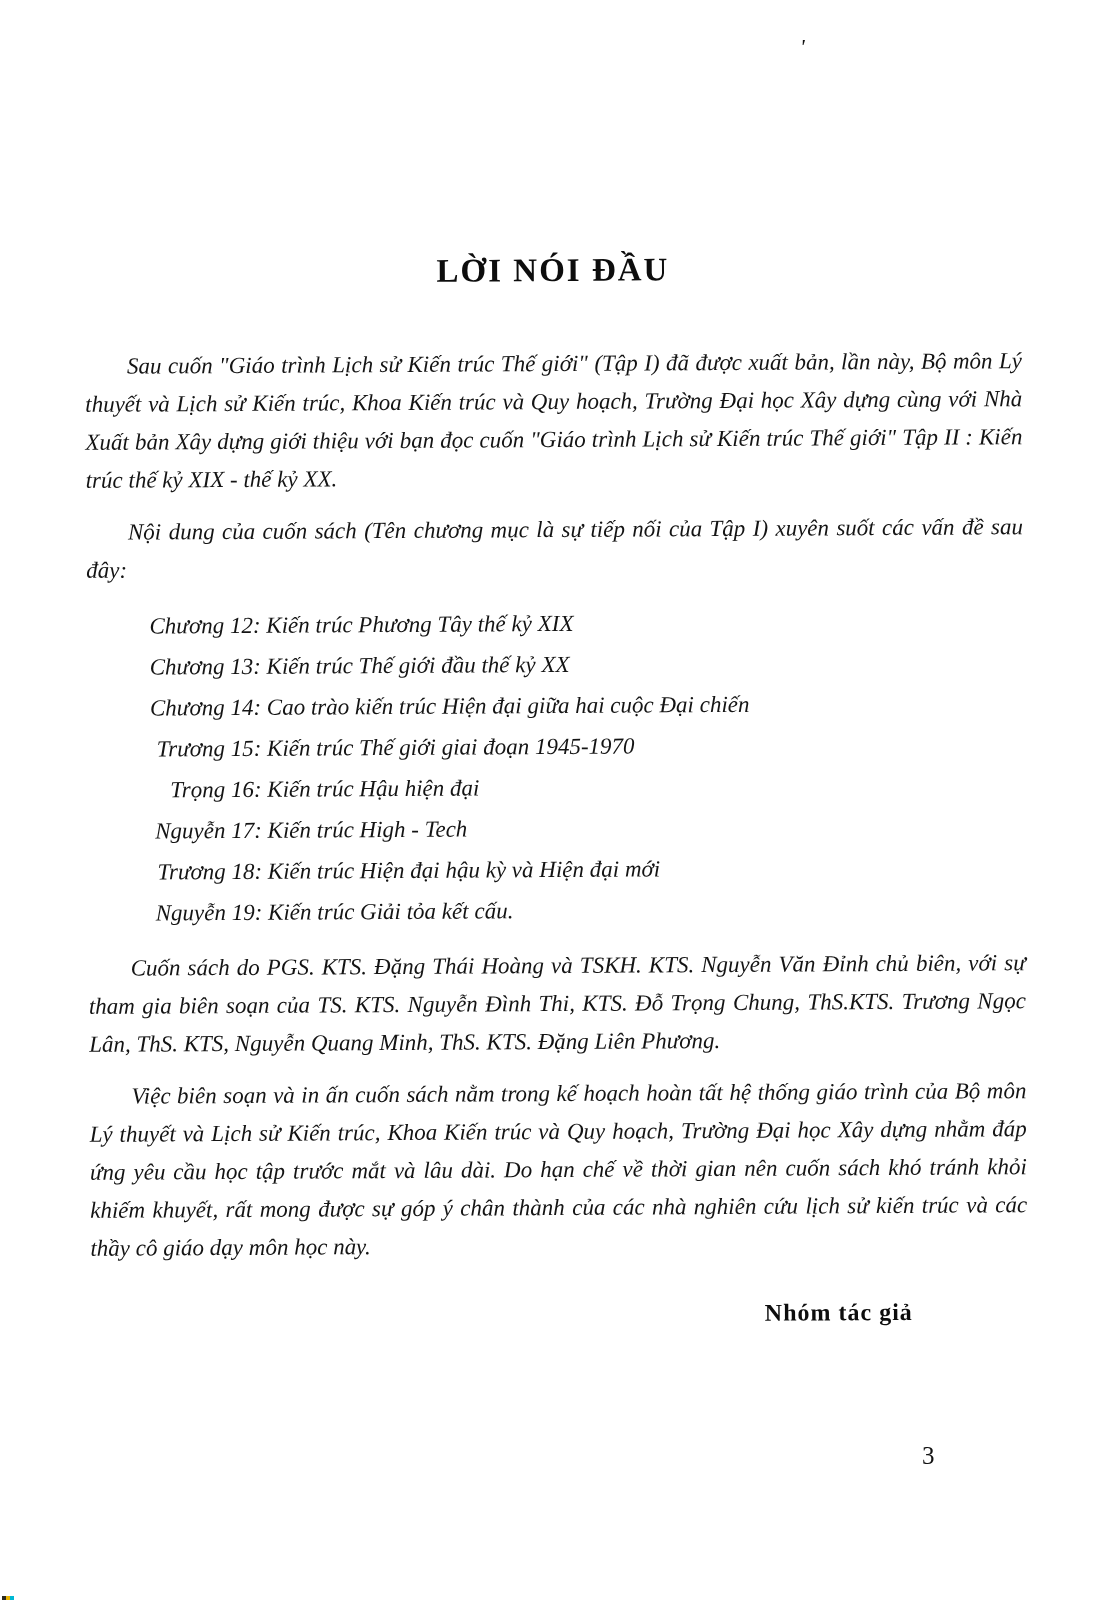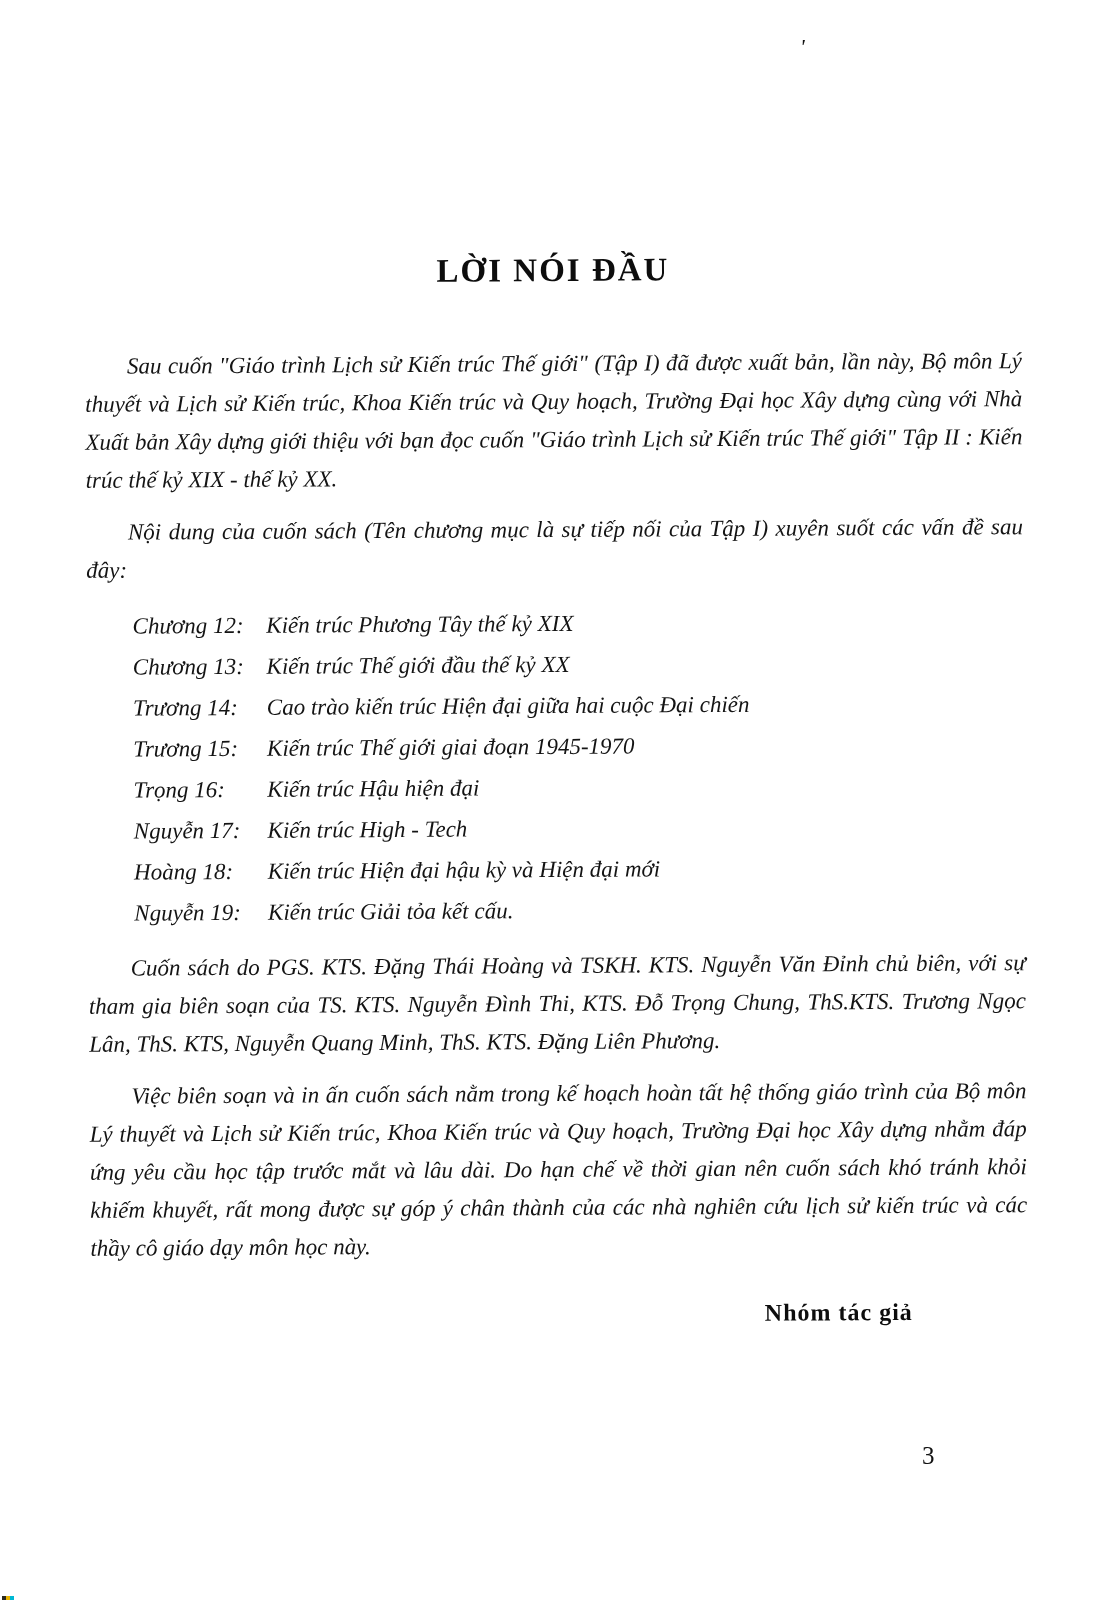--- a/index.html
+++ b/index.html
@@ -50,20 +50,21 @@
     }
     .chapters {
       list-style: none;
       margin: 16px 0 16px 46px;
       padding: 0;
       line-height: 41px;
     }
     .chapter .ch-label {
       display: inline-block;
       min-width: 128px;
+      text-align: right;
     }
     .signature {
       margin: 30px 115px 0 0;
       text-align: right;
       font-style: normal;
       font-weight: bold;
       font-size: 24px;
       letter-spacing: 1px;
       color: #0d0d0d;
     }
@@ -107,37 +108,37 @@
       <ul class="chapters">
         <li class="chapter">
           <span class="ch-label">Chương 12:</span>
           <span class="ch-title">Kiến trúc Phương Tây thế kỷ XIX</span>
         </li>
         <li class="chapter">
           <span class="ch-label">Chương 13:</span>
           <span class="ch-title">Kiến trúc Thế giới đầu thế kỷ XX</span>
         </li>
         <li class="chapter">
-          <span class="ch-label">Trương 14:</span>
+          <span class="ch-label">Chương 14:</span>
           <span class="ch-title">Cao trào kiến trúc Hiện đại giữa hai cuộc Đại chiến</span>
         </li>
         <li class="chapter">
           <span class="ch-label">Trương 15:</span>
           <span class="ch-title">Kiến trúc Thế giới giai đoạn 1945-1970</span>
         </li>
         <li class="chapter">
           <span class="ch-label">Trọng 16:</span>
           <span class="ch-title">Kiến trúc Hậu hiện đại</span>
         </li>
         <li class="chapter">
           <span class="ch-label">Nguyễn 17:</span>
           <span class="ch-title">Kiến trúc High - Tech</span>
         </li>
         <li class="chapter">
-          <span class="ch-label">Hoàng 18:</span>
+          <span class="ch-label">Trương 18:</span>
           <span class="ch-title">Kiến trúc Hiện đại hậu kỳ và Hiện đại mới</span>
         </li>
         <li class="chapter">
           <span class="ch-label">Nguyễn 19:</span>
           <span class="ch-title">Kiến trúc Giải tỏa kết cấu.</span>
         </li>
       </ul>
 
       <p class="para">Cuốn sách do PGS. KTS. Đặng Thái Hoàng và TSKH. KTS. Nguyễn Văn Đỉnh chủ biên, với sự tham gia biên soạn của TS. KTS. Nguyễn Đình Thi, KTS. Đỗ Trọng Chung, ThS.KTS. Trương Ngọc Lân, ThS. KTS, Nguyễn Quang Minh, ThS. KTS. Đặng Liên Phương.</p>
 

